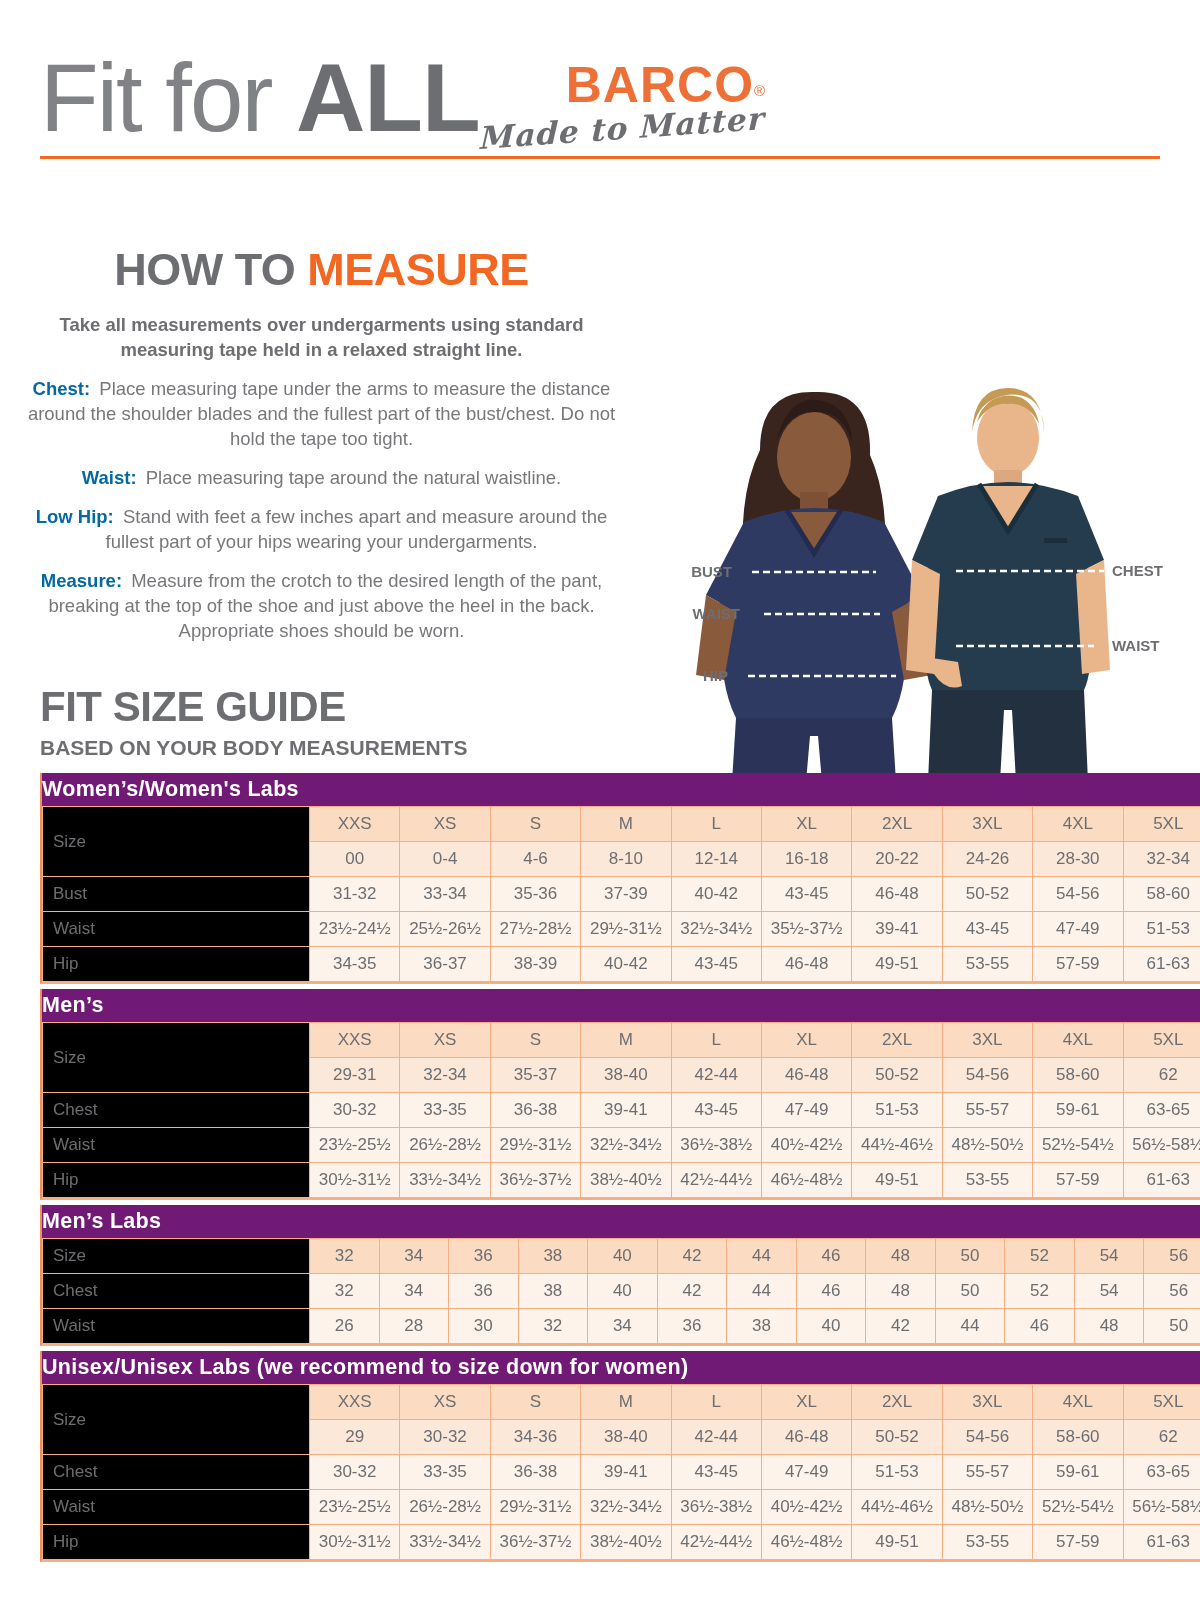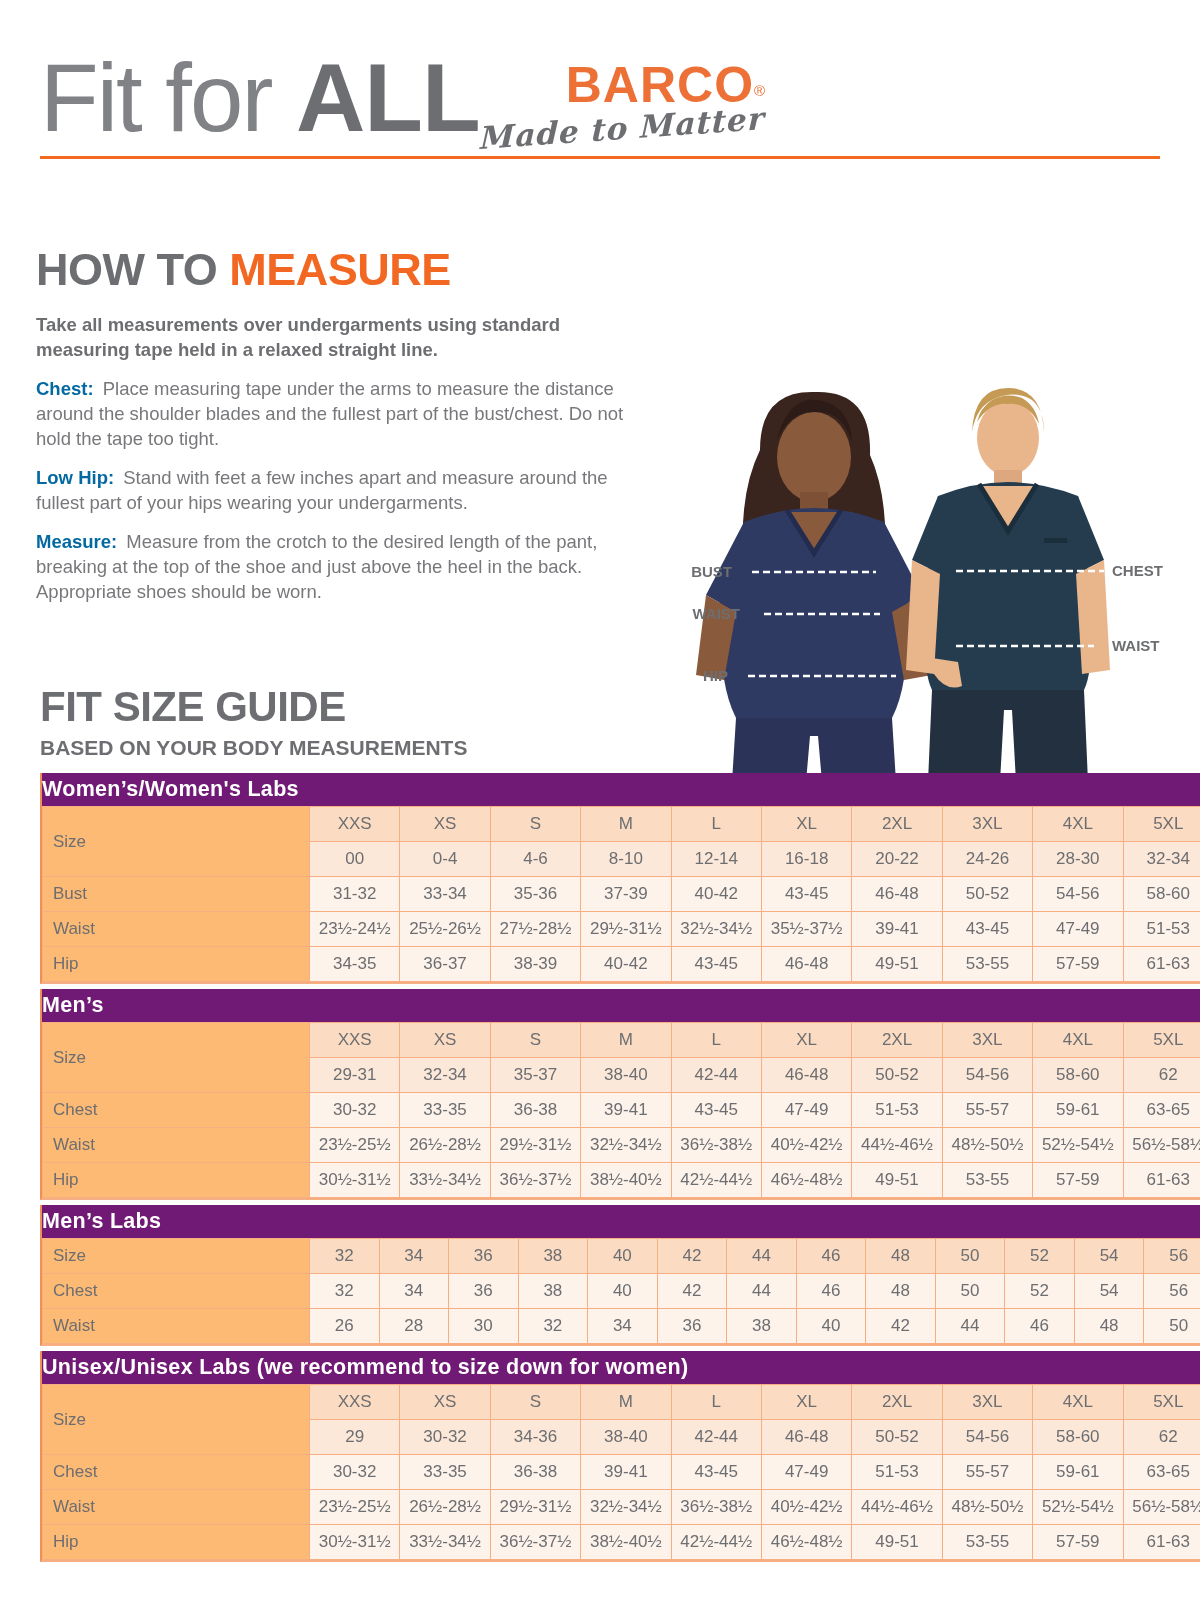--- a/index.html
+++ b/index.html
@@ -10,40 +10,40 @@
        justify-content:flex-start;align-items:flex-start;}
   .title{font-size:96px;line-height:96px;letter-spacing:-2px;color:#808285;font-weight:500;white-space:nowrap;}
   .title .bold{font-weight:800;color:#6D6E71;letter-spacing:-1px;}
   .logo{ text-align:right;margin-top:12px;}
   .logo .brand{font-size:50px;font-weight:800;color:#ED7036;letter-spacing:1px;line-height:46px;}
   .logo .reg{font-size:15px;vertical-align:super;color:#ED7036;font-weight:400;}
   .logo .tagline{font-family:"DejaVu Serif",serif;font-style:italic;font-weight:700;
        font-size:31px;color:#6D6E71;transform:rotate(-4deg) skewX(-6deg);margin-top:2px;letter-spacing:1px;}
   .rule{position:absolute;top:156px;left:40px;right:40px;height:3px;background:#F26A22;}
   
-  .measure{position:absolute;top:246px;left:36px;width:595px;}
+  .measure{position:absolute;top:246px;left:24px;width:595px;text-align:center;}
   .h2{font-size:45px;line-height:48px;font-weight:800;color:#6D6E71;letter-spacing:-0.5px;}
   .h2 .accent{color:#F26722;}
   .intro{margin-top:18px;font-size:18.5px;line-height:25px;font-weight:700;color:#6D6E71;}
   .mitem{margin-top:14px;font-size:18.5px;line-height:25px;color:#77787B;}
   .mitem .mlabel{color:#0369a1;font-weight:700;margin-right:4px;}
   
   .figurebox{position:absolute;top:380px;left:640px;width:560px;height:402px;}
   
   .guide{position:absolute;top:684px;left:40px;width:1176px;}
   .h3{font-size:42px;line-height:46px;font-weight:800;color:#6D6E71;letter-spacing:-0.5px;}
   .sub{font-size:21px;line-height:24px;font-weight:700;color:#6D6E71;margin-top:6px;}
   .tsec{margin-top:5px;border-left:2px solid #F09055;border-right:2px solid #F09055;border-bottom:2px solid #F6AE82;}
   .tsec:first-of-type{margin-top:13px;}
   .band{background:#701a75;color:#fff;font-weight:700;font-size:21.5px;line-height:33px;height:33px;
         padding-left:0;letter-spacing:0.3px;}
   table.sg{width:100%;border-collapse:collapse;table-layout:fixed;}
   table.sg td,table.sg th{border:1.5px solid #F6AE82;font-size:17px;font-weight:400;color:#6D6E71;
         text-align:center;padding:0;height:34px;}
-  table.sg th{text-align:left;padding-left:10px;background:#fdba74;}
+  table.sg th{text-align:left;padding-left:10px;background:#000000;}
   td.sz{background:#FBDCC3;font-weight:700;}
   td.num{background:#FCE8D9;}
   td.val{background:#FDF3EB;}
   table.sg tr{height:34px;}
 </style>
 </head>
 <body>
 
 <div class="page">
 
@@ -54,20 +54,21 @@
       <div class="tagline">Made to Matter</div>
     </div>
   </div>
   <div class="rule"></div>
 
   <div class="measure">
     <div class="h2"><span>HOW TO </span><span class="accent">MEASURE</span></div>
     <div class="intro">Take all measurements over undergarments using standard measuring tape held in a relaxed straight line.</div>
     <div id="measure-items">
         <div class="mitem"><span class="mlabel">Chest:</span><span> Place measuring tape under the arms to measure the distance around the shoulder blades and the fullest part of the bust/chest. Do not hold the tape too tight.</span></div>
+        <div class="mitem"><span class="mlabel">Waist:</span><span> Place measuring tape around the natural waistline.</span></div>
         <div class="mitem"><span class="mlabel">Low Hip:</span><span> Stand with feet a few inches apart and measure around the fullest part of your hips wearing your undergarments.</span></div>
         <div class="mitem"><span class="mlabel">Measure:</span><span> Measure from the crotch to the desired length of the pant, breaking at the top of the shoe and just above the heel in the back. Appropriate shoes should be worn.</span></div>
       </div>
   </div>
 
   <div class="figurebox">
     <svg width="560" height="402" viewBox="0 0 560 402">
 
       <g>
         <path d="M120,70 Q120,10 175,12 Q232,10 230,75 Q250,120 244,190 Q238,235 220,240 L128,240 Q110,235 104,185 Q98,115 120,70 Z" fill="#3A241E"></path>

